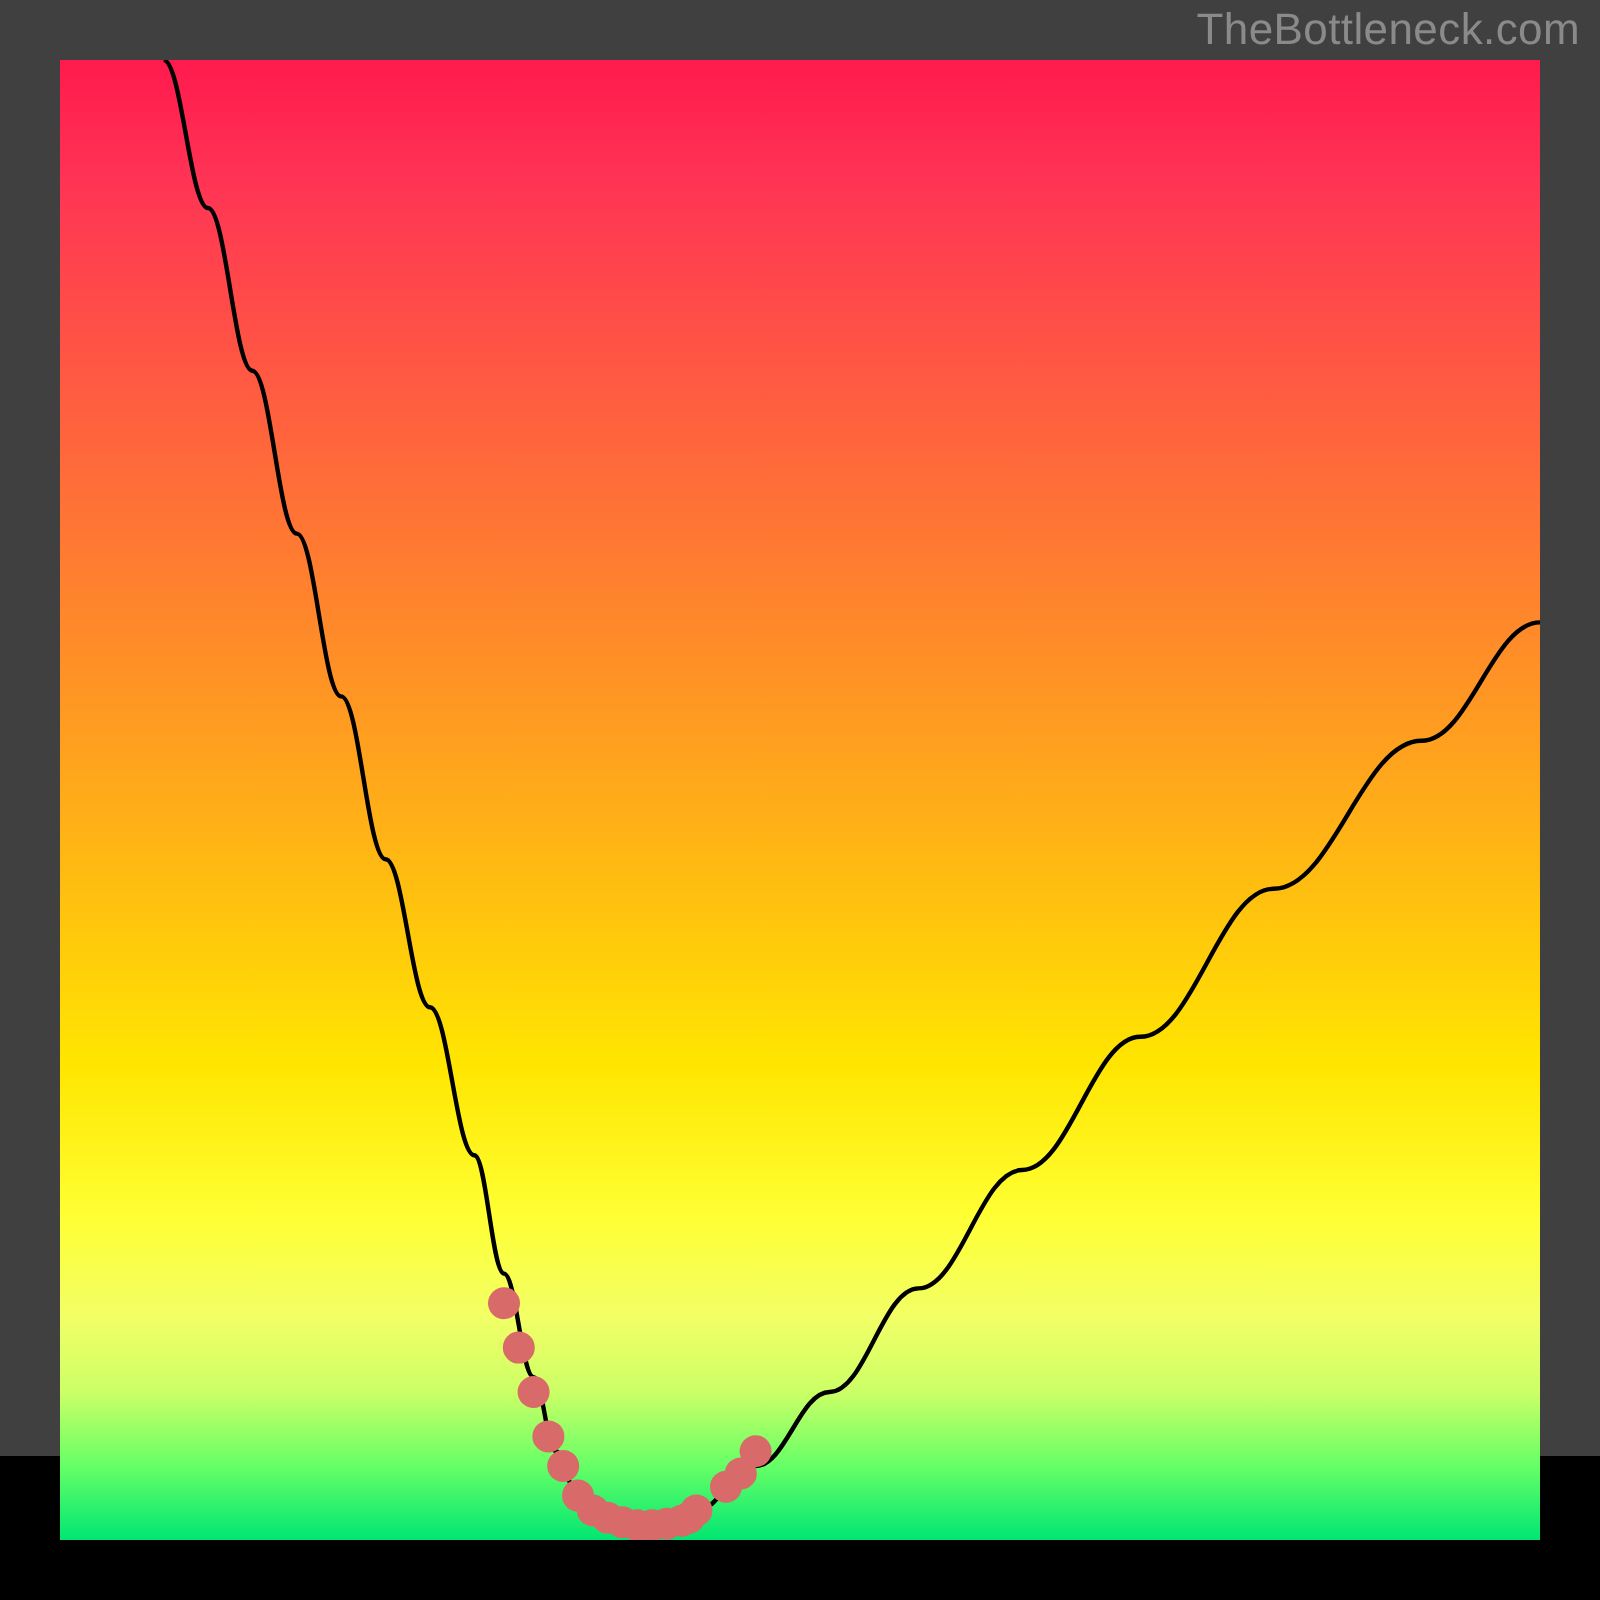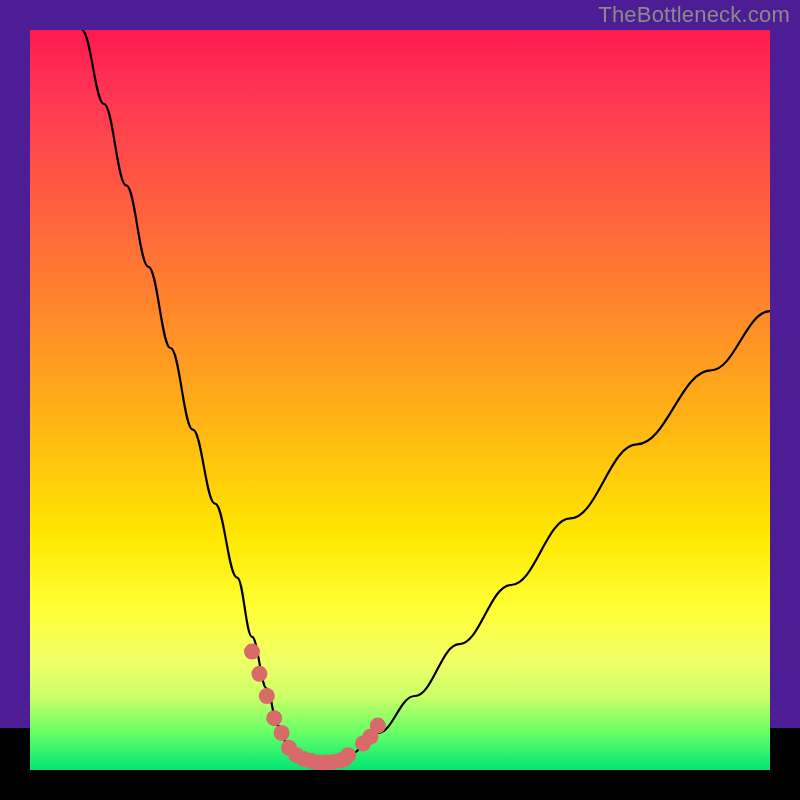--- a/index.html
+++ b/index.html
@@ -1,20 +1,20 @@
 <!DOCTYPE html>
 <html><head>
 <meta charset="utf-8">
 <style>
   * { margin: 0; padding: 0; box-sizing: border-box; }
   html, body { width: 800px; height: 800px; overflow: hidden; background: #000; }
   .frame {
     width: 800px;
     height: 728px;
-    background: #4c1d95;
+    background: #404040;
     position: relative;
   }
   .plot {
     position: absolute;
     left: 30px;
     top: 30px;
     width: 740px;
     height: 740px;
     background: linear-gradient(to bottom,
       #ff1a4d 0%,

